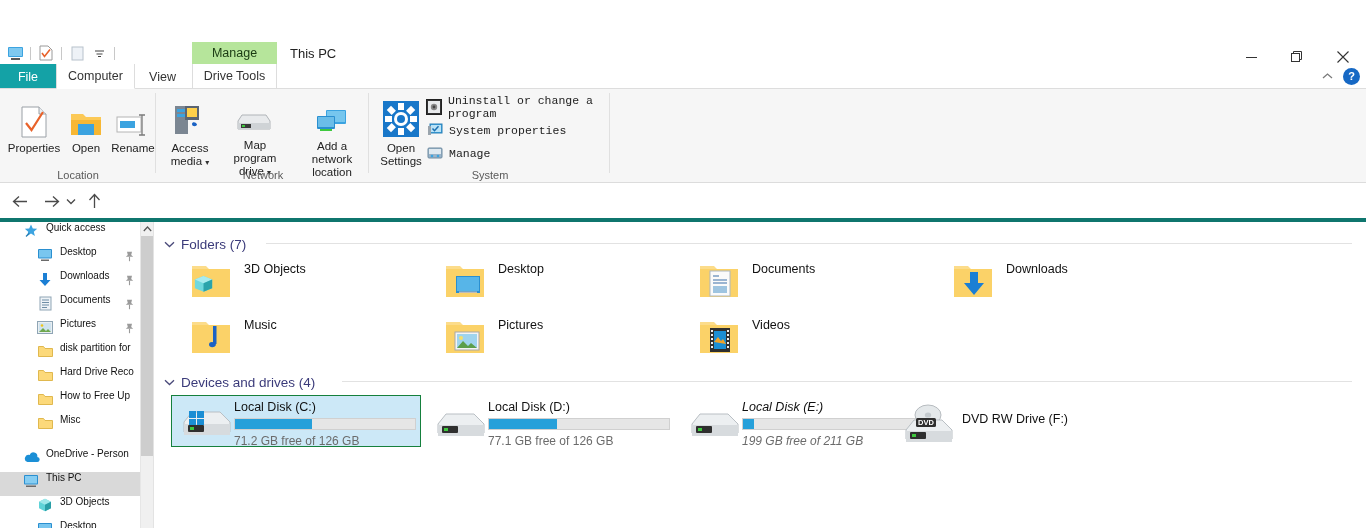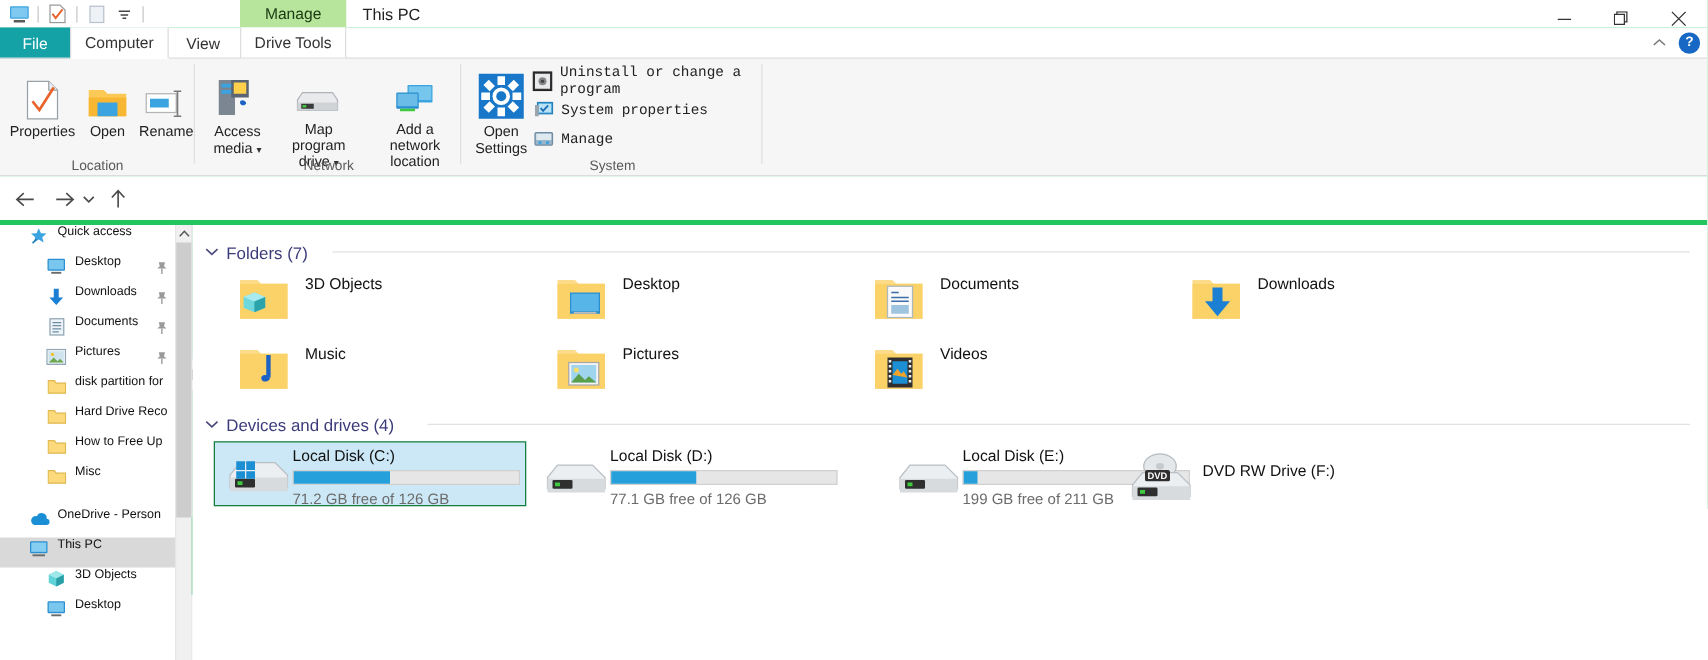--- a/index.html
+++ b/index.html
@@ -4,21 +4,21 @@
 <style>
   * { box-sizing: border-box; margin:0; padding:0; }
   html, body {
     width:1366px; height:528px;
     font-family: "Liberation Sans", sans-serif;
     font-size: 12px;
     color:#1a1a1a;
     background:#ffffff;
     overflow:hidden;
   }
-  #app { position:relative; width:1366px; height:476px; background:#22c55e; }
+  #app { position:relative; width:1366px; height:476px; background:#0f766e;margin-top:42px; }
 
   
   .titlebar { position:absolute; left:0; top:0; width:1366px; height:22px; background:#ffffff; }
   .qat { position:absolute; left:4px; top:1px; height:20px; display:flex; align-items:center; gap:0px; }
   .qat-ico { width:22px; height:20px; display:flex; align-items:center; justify-content:center; }
   .qat-sep { width:1px; height:13px; background:#c8c8c8; margin:0 4px; }
 
   .ctxtab {
     position:absolute; left:192px; top:0; width:85px; height:22px;
     background:#b6e59b; color:#1a3a12; font-size:12.5px;
@@ -710,21 +710,21 @@
             <rect x="8" y="20" width="4" height="3" fill="#3ec93e"></rect>
           </svg>
       </span>
       <span class="dname">Local Disk (D:)</span>
       <span class="dbar">
           <i style="width:38%"></i>
         </span>
       <span class="dfree">77.1 GB free of 126 GB</span>
     </div>
 
-    <div class="ditem" style="left:554px; top:174px;">
+    <div class="ditem" style="left:526px; top:174px;font-style:italic;">
       <span class="dicon">
         <svg width="52" height="34" viewBox="0 0 52 34">
             <path d="M10 6h28l10 10v9H2V16z" fill="#eceff1" stroke="#b9bfc4"></path>
             <path d="M2 17h46v11H2z" fill="#d7dbde"></path>
             <rect x="6" y="18" width="16" height="7" rx="1" fill="#2f2f2f"></rect>
             <rect x="8" y="20" width="4" height="3" fill="#3ec93e"></rect>
           </svg>
       </span>
       <span class="dname">Local Disk (E:)</span>
       <span class="dbar">

